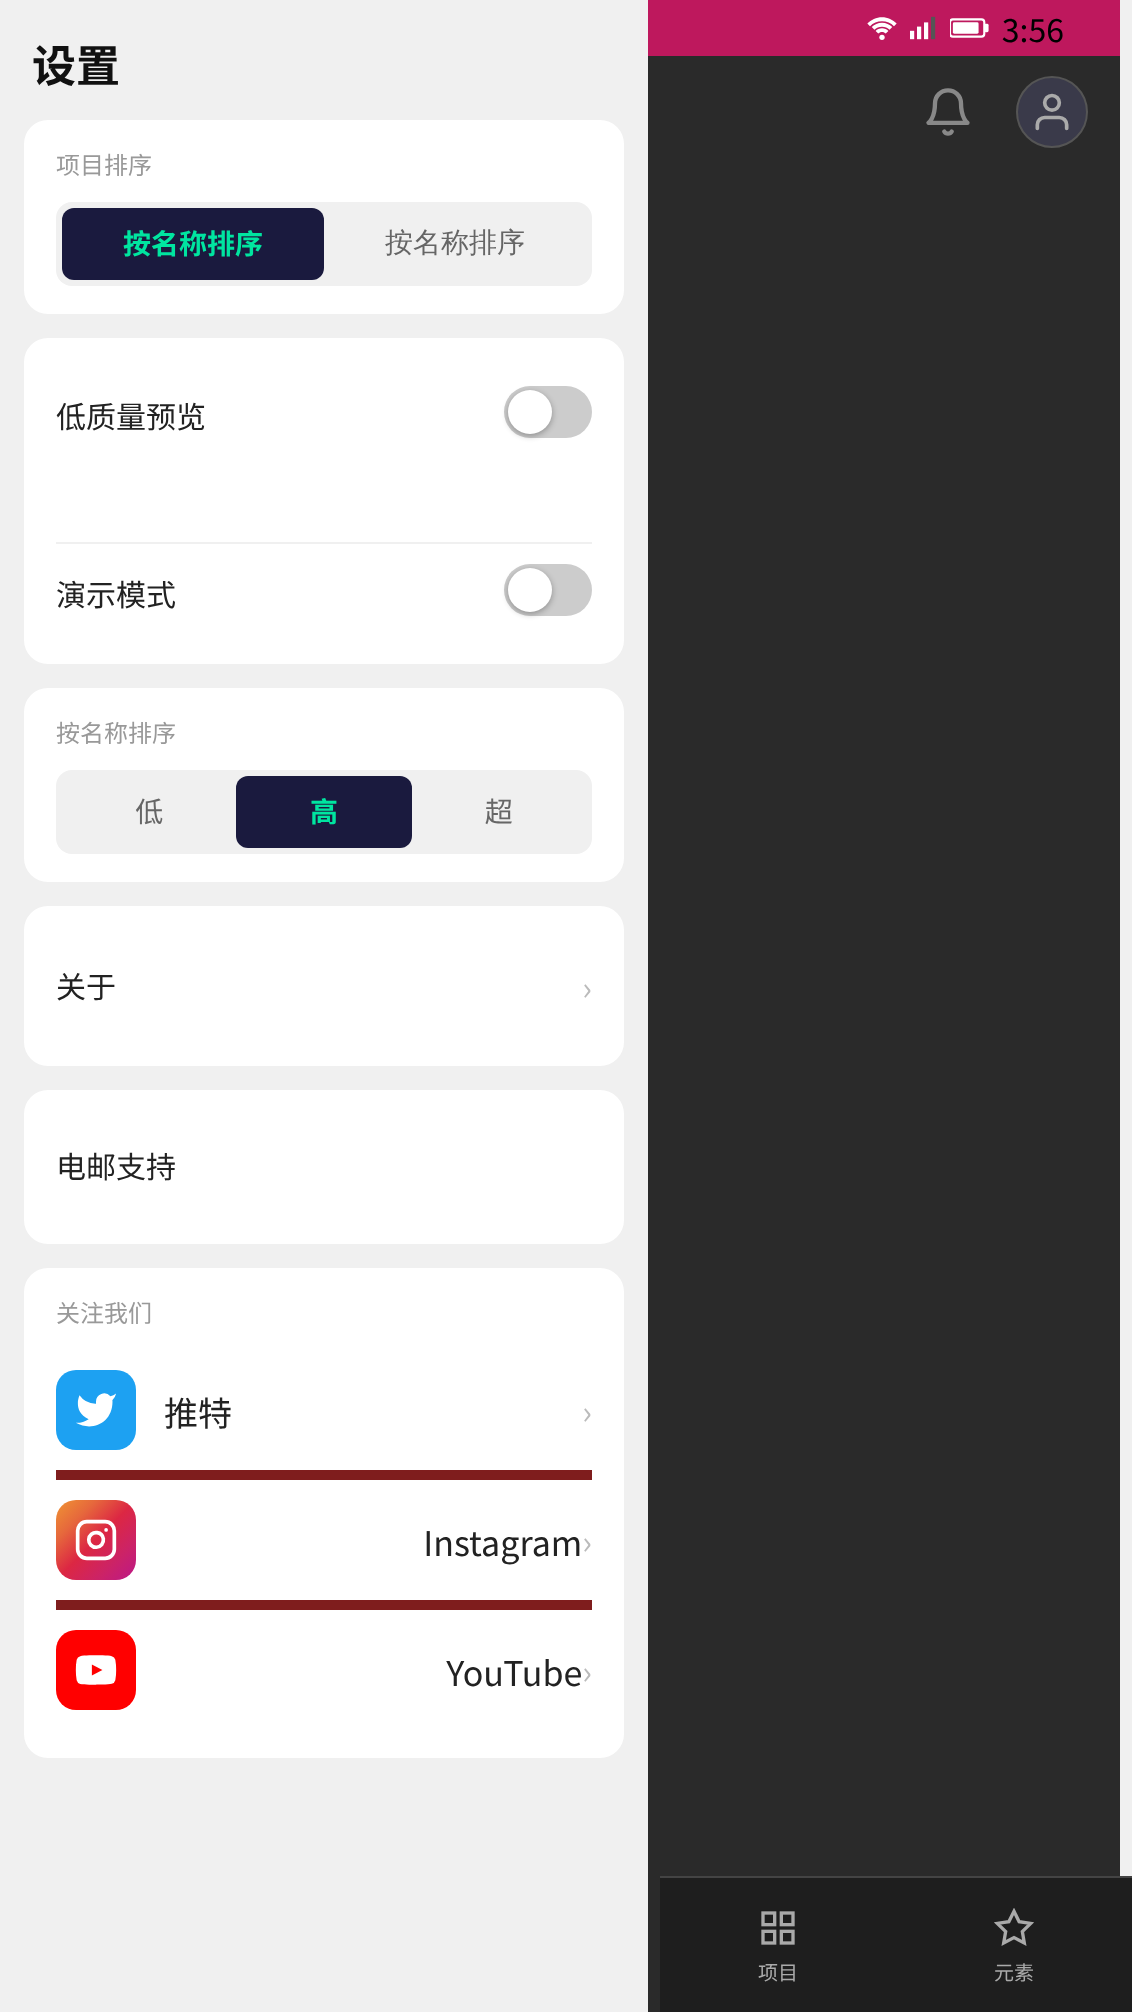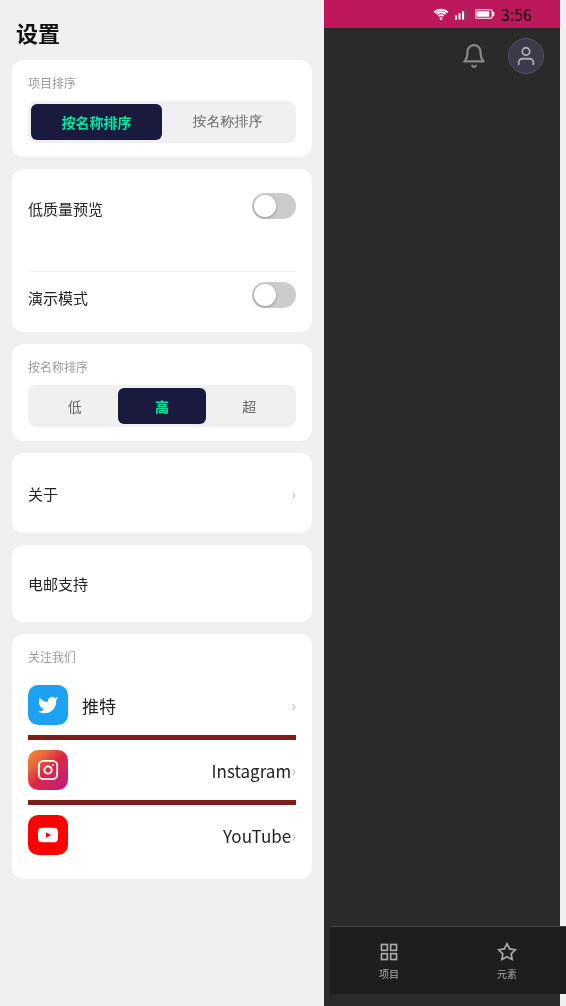--- a/index.html
+++ b/index.html
@@ -66,21 +66,21 @@
     }
 
     .person-icon-circle {
       background: #3a3a4a;
       border: 1px solid #555;
     }
 
     
     .right-bottom-nav {
       position: absolute;
-      bottom: 12px;
+      bottom: 0;
       right: 0;
       width: 236px;
       height: 68px;
       background: #1e1e1e;
       display: flex;
       align-items: center;
       justify-content: space-around;
       border-top: 1px solid #444;
     }
 

